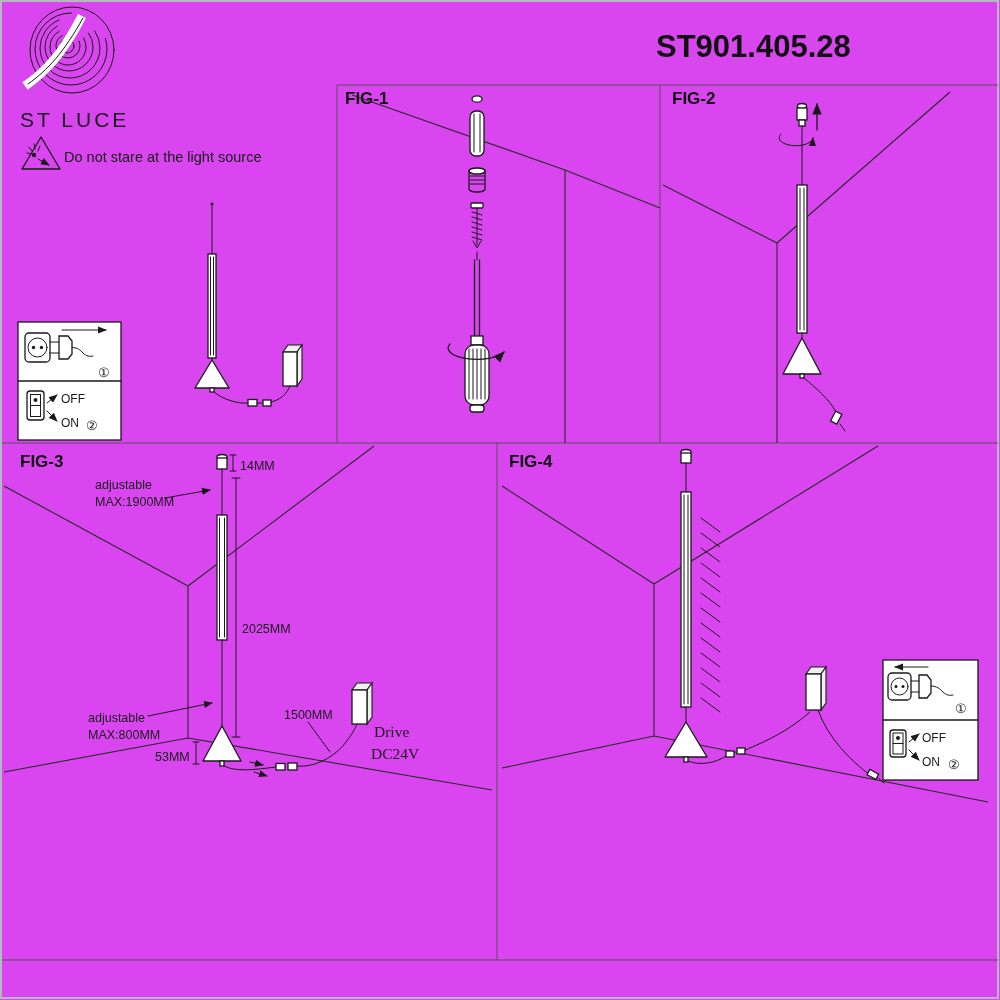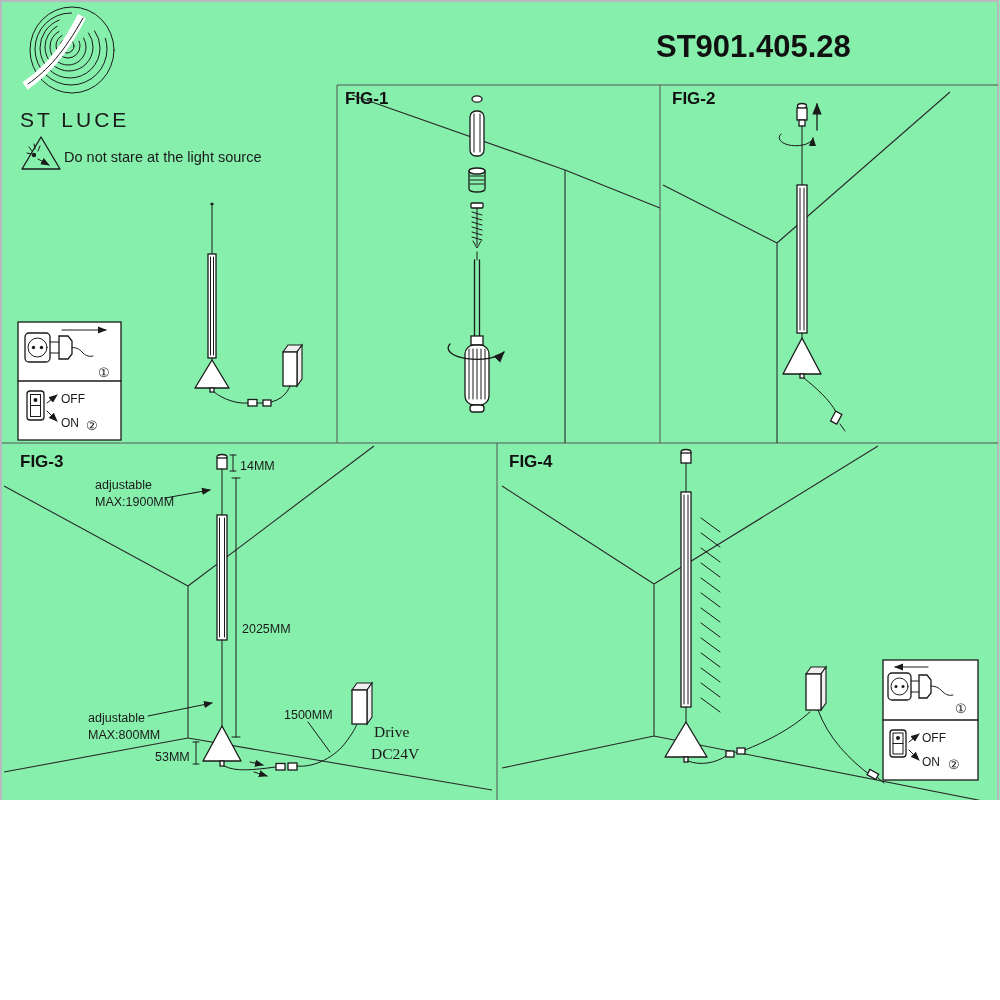--- a/index.html
+++ b/index.html
@@ -1,16 +1,16 @@
 <!DOCTYPE html>
 <html><head>
 <meta charset="utf-8">
 <style>
   html,body{margin:0;padding:0;background:#ffffff;}
-  .page{position:relative;width:1000px;height:800px;background:#86efac;overflow:hidden;
+  .page{position:relative;width:1000px;height:1000px;background:#d946ef;overflow:hidden;
         font-family:"Liberation Sans",sans-serif;}
   svg{position:absolute;left:0;top:0;}
   .ln{stroke:#1a1a1a;stroke-width:1.3;fill:none;stroke-linecap:round;}
   .ln-thin{stroke:#1a1a1a;stroke-width:1;fill:none;stroke-linecap:round;}
   .room{stroke:#2a2a2a;stroke-width:1.1;fill:none;}
   .divider{stroke:#555;stroke-width:1;fill:none;}
   .border{stroke:#b6bac0;stroke-width:2;fill:none;}
   .wfill{fill:#ffffff;stroke:#1a1a1a;stroke-width:1.3;}
   .gfill{fill:#efefef;stroke:#1a1a1a;stroke-width:1.1;}
   .t-title{font-family:"Liberation Sans",sans-serif;font-size:31px;font-weight:bold;fill:#111;}

